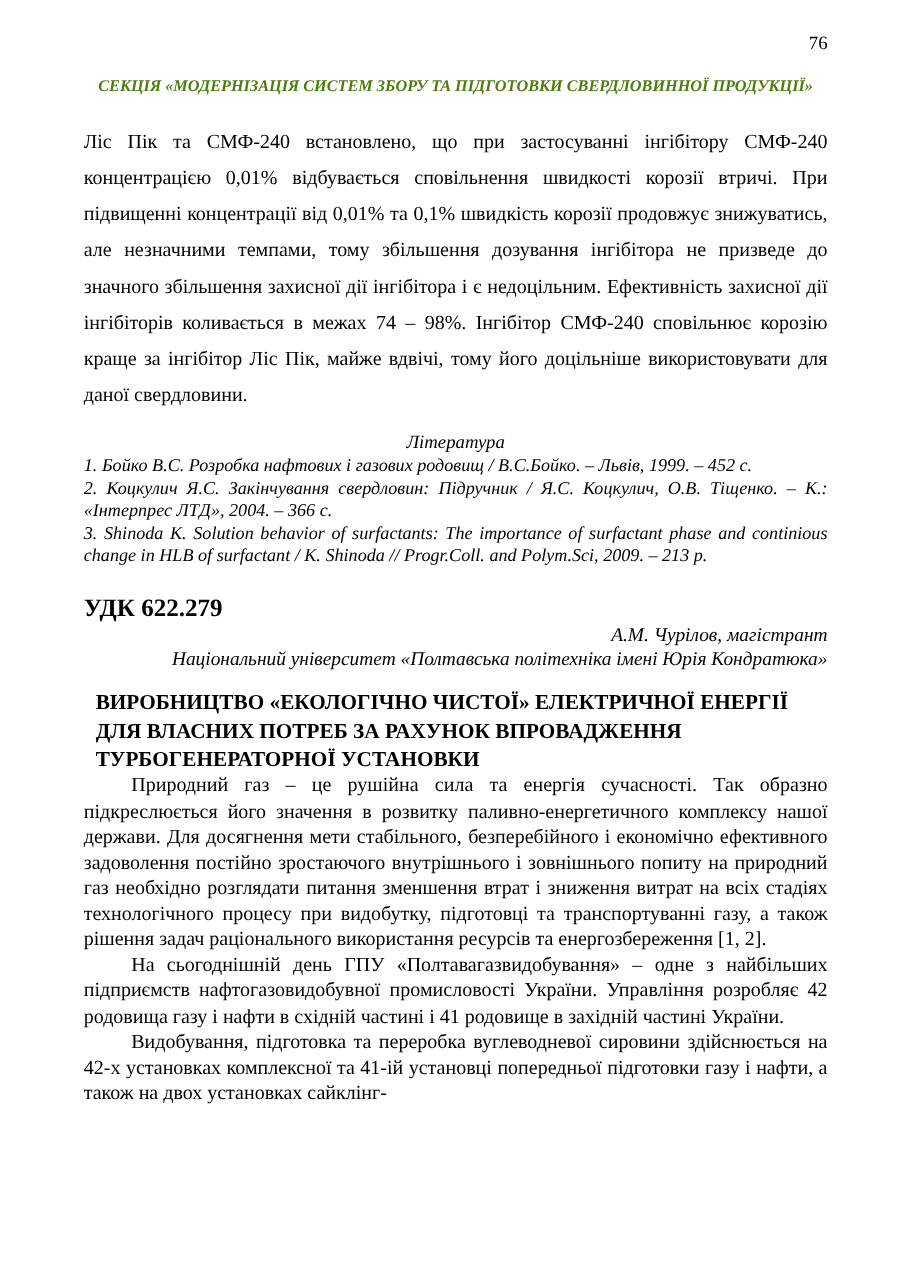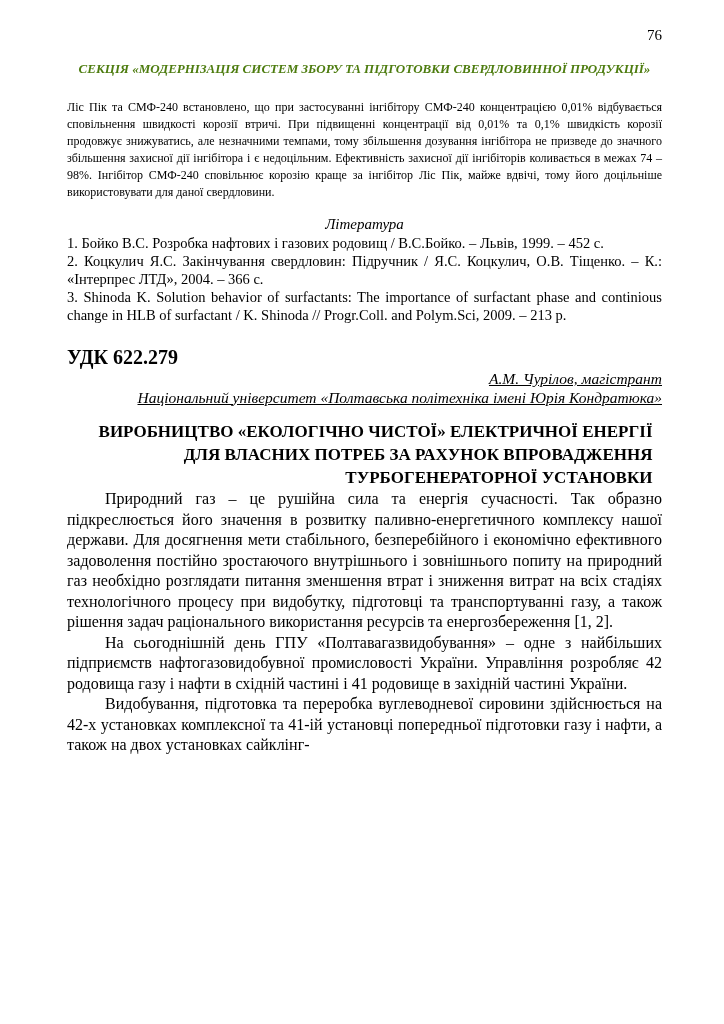--- a/index.html
+++ b/index.html
@@ -24,58 +24,58 @@
     text-align: center;
     font-size: 13px;
     line-height: 17px;
     font-weight: bold;
     font-style: italic;
     color: #4d7c0f;
     white-space: nowrap;
   }
   .closing-paragraph {
     margin: 22px 0 0 0;
-    font-size: 12px;
-    line-height: 17px;
+    font-size: 16px;
+    line-height: 29px;
     text-align: justify;
   }
   .lit-heading {
     margin: 14px 0 0 0;
     text-align: center;
     font-style: italic;
     font-size: 15px;
     line-height: 19px;
   }
   .references p {
     margin: 0;
     font-size: 14.5px;
     line-height: 18px;
+    font-style: italic;
     text-align: justify;
   }
   .udc {
     margin: 24px 0 0 0;
     font-size: 20px;
     font-weight: bold;
     line-height: 19px;
   }
   .authors {
     margin: 3px 0 0 0;
-    text-decoration: underline;
   }
   .authors p {
     margin: 0;
     text-align: right;
     font-style: italic;
     font-size: 15.5px;
     line-height: 18.5px;
   }
   .article-title {
     margin: 13px auto 0 auto;
     max-width: 576px;
-    text-align: right;
+    text-align: left;
     font-weight: bold;
     font-size: 17px;
     line-height: 23px;
   }
   .body-paragraphs { margin-top: 0; }
   .body-paragraphs p {
     margin: 0;
     font-size: 16px;
     line-height: 20.5px;
     text-align: justify;

